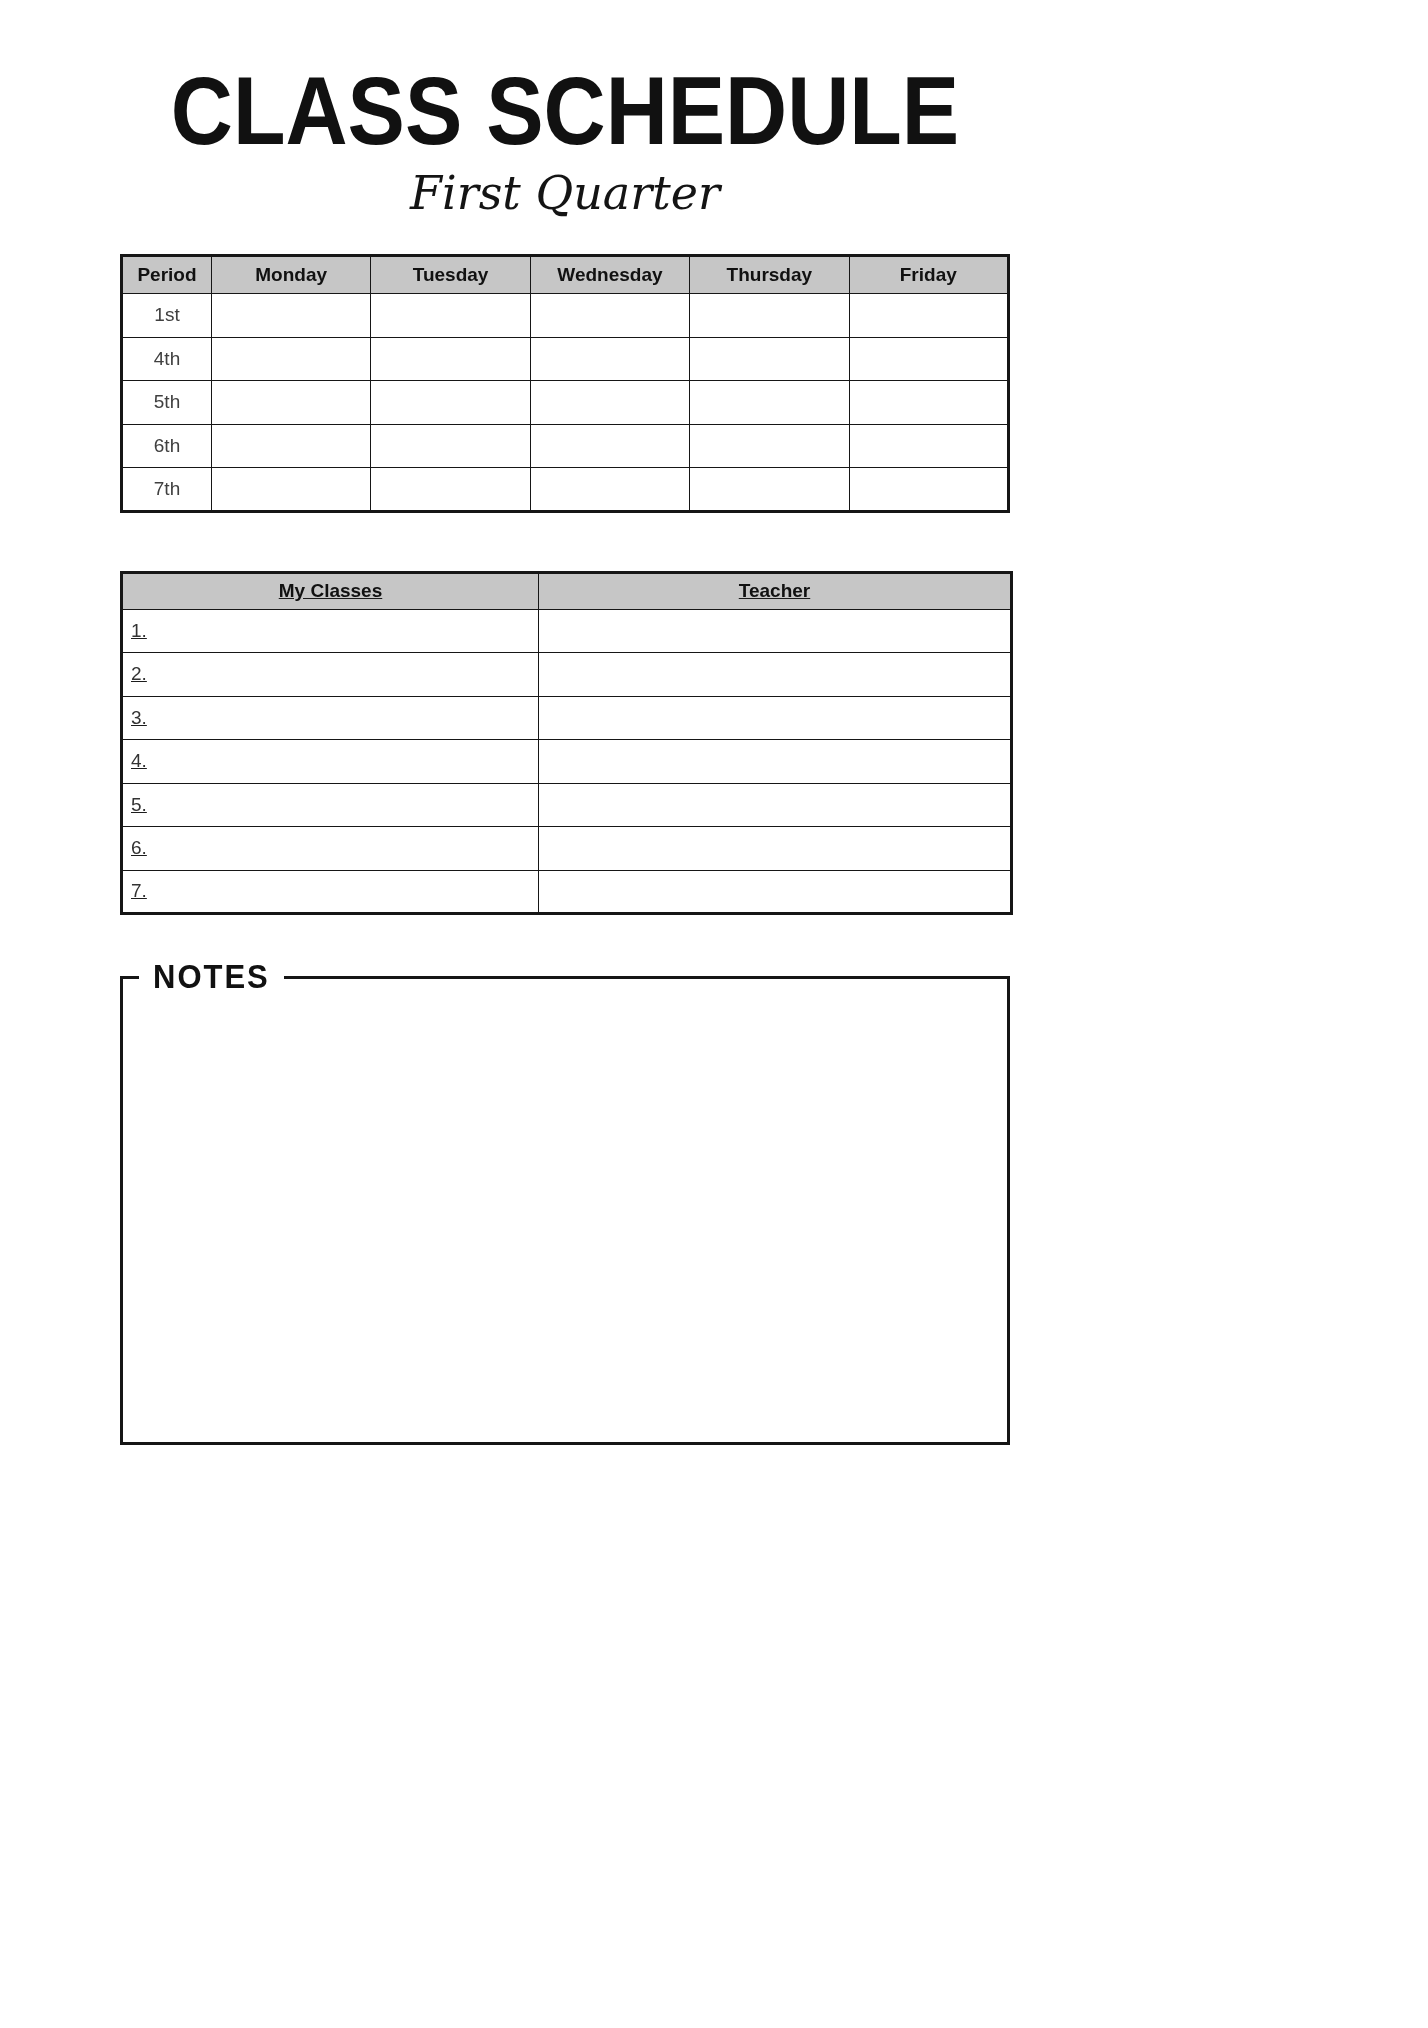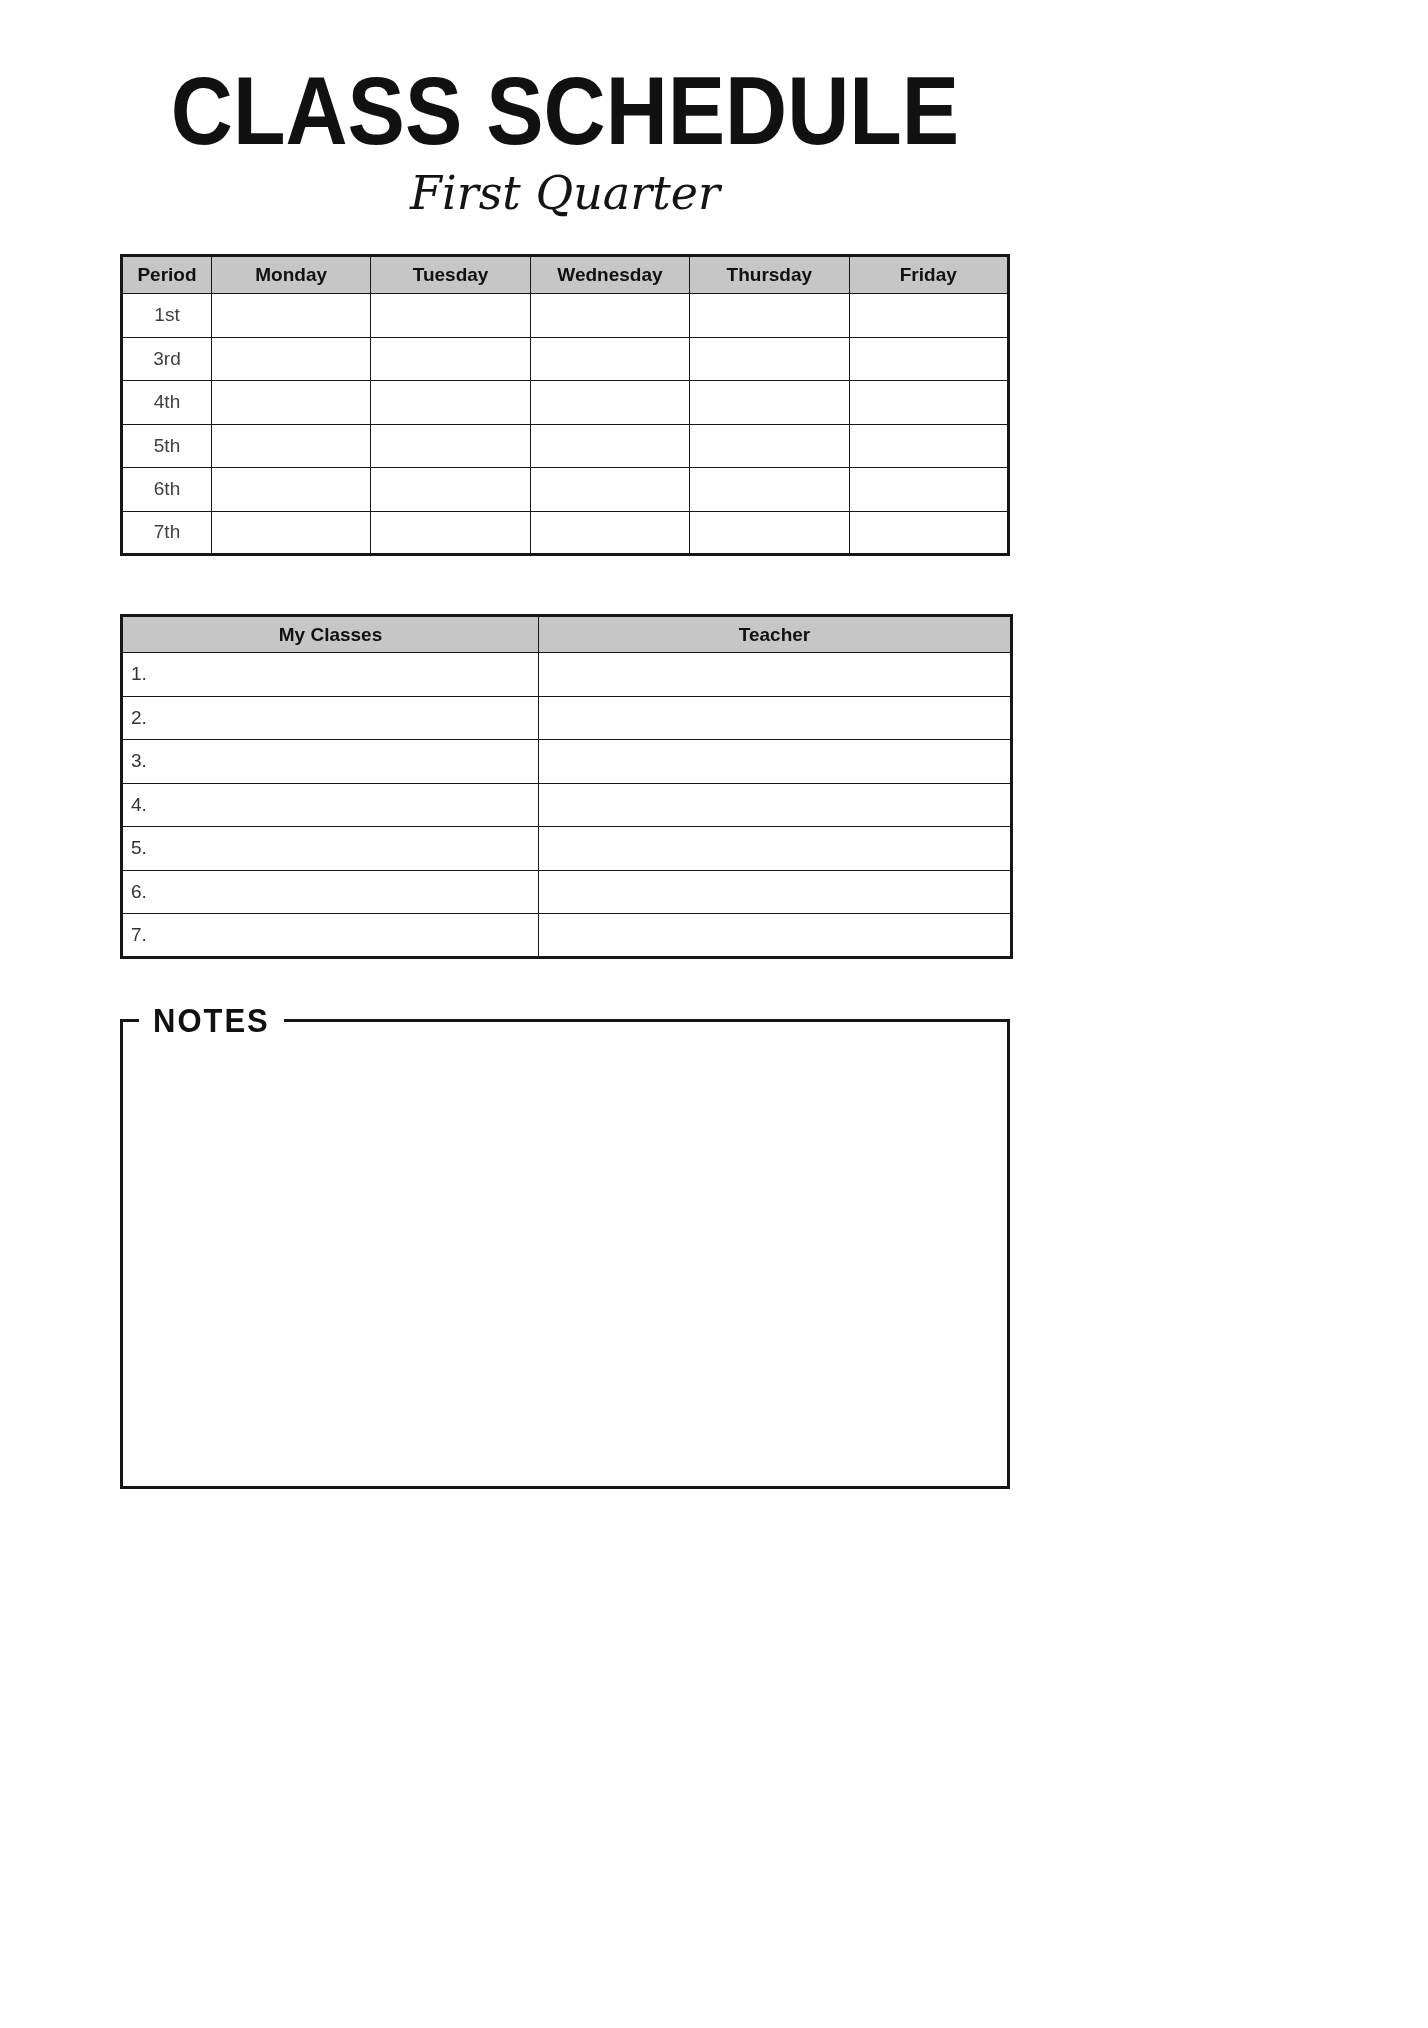--- a/index.html
+++ b/index.html
@@ -65,21 +65,21 @@
   .schedule tbody tr { height: 43.5px; }
   .schedule tbody th {
     font-weight: normal;
     font-size: 19px;
     text-align: center;
     color: #404040;
   }
   .col-period { width: 90px; }
 
   
-  table.classes { margin-top: 58px; }
+  table.classes { margin-top: 58px; text-decoration: underline; }
   .classes thead tr { height: 37px; }
   .classes thead th {
     background: var(--header-bg);
     font-size: 19px;
     font-weight: bold;
     text-align: center;
     color: #111;
   }
   .classes tbody tr { height: 43.5px; }
   .classes tbody td {
@@ -139,28 +139,20 @@
     <tbody>
       <tr>
         <th>1st</th>
         <td></td>
         <td></td>
         <td></td>
         <td></td>
         <td></td>
       </tr>
       <tr>
-        <th>3rd</th>
-        <td></td>
-        <td></td>
-        <td></td>
-        <td></td>
-        <td></td>
-      </tr>
-      <tr>
         <th>4th</th>
         <td></td>
         <td></td>
         <td></td>
         <td></td>
         <td></td>
       </tr>
       <tr>
         <th>5th</th>
         <td></td>

